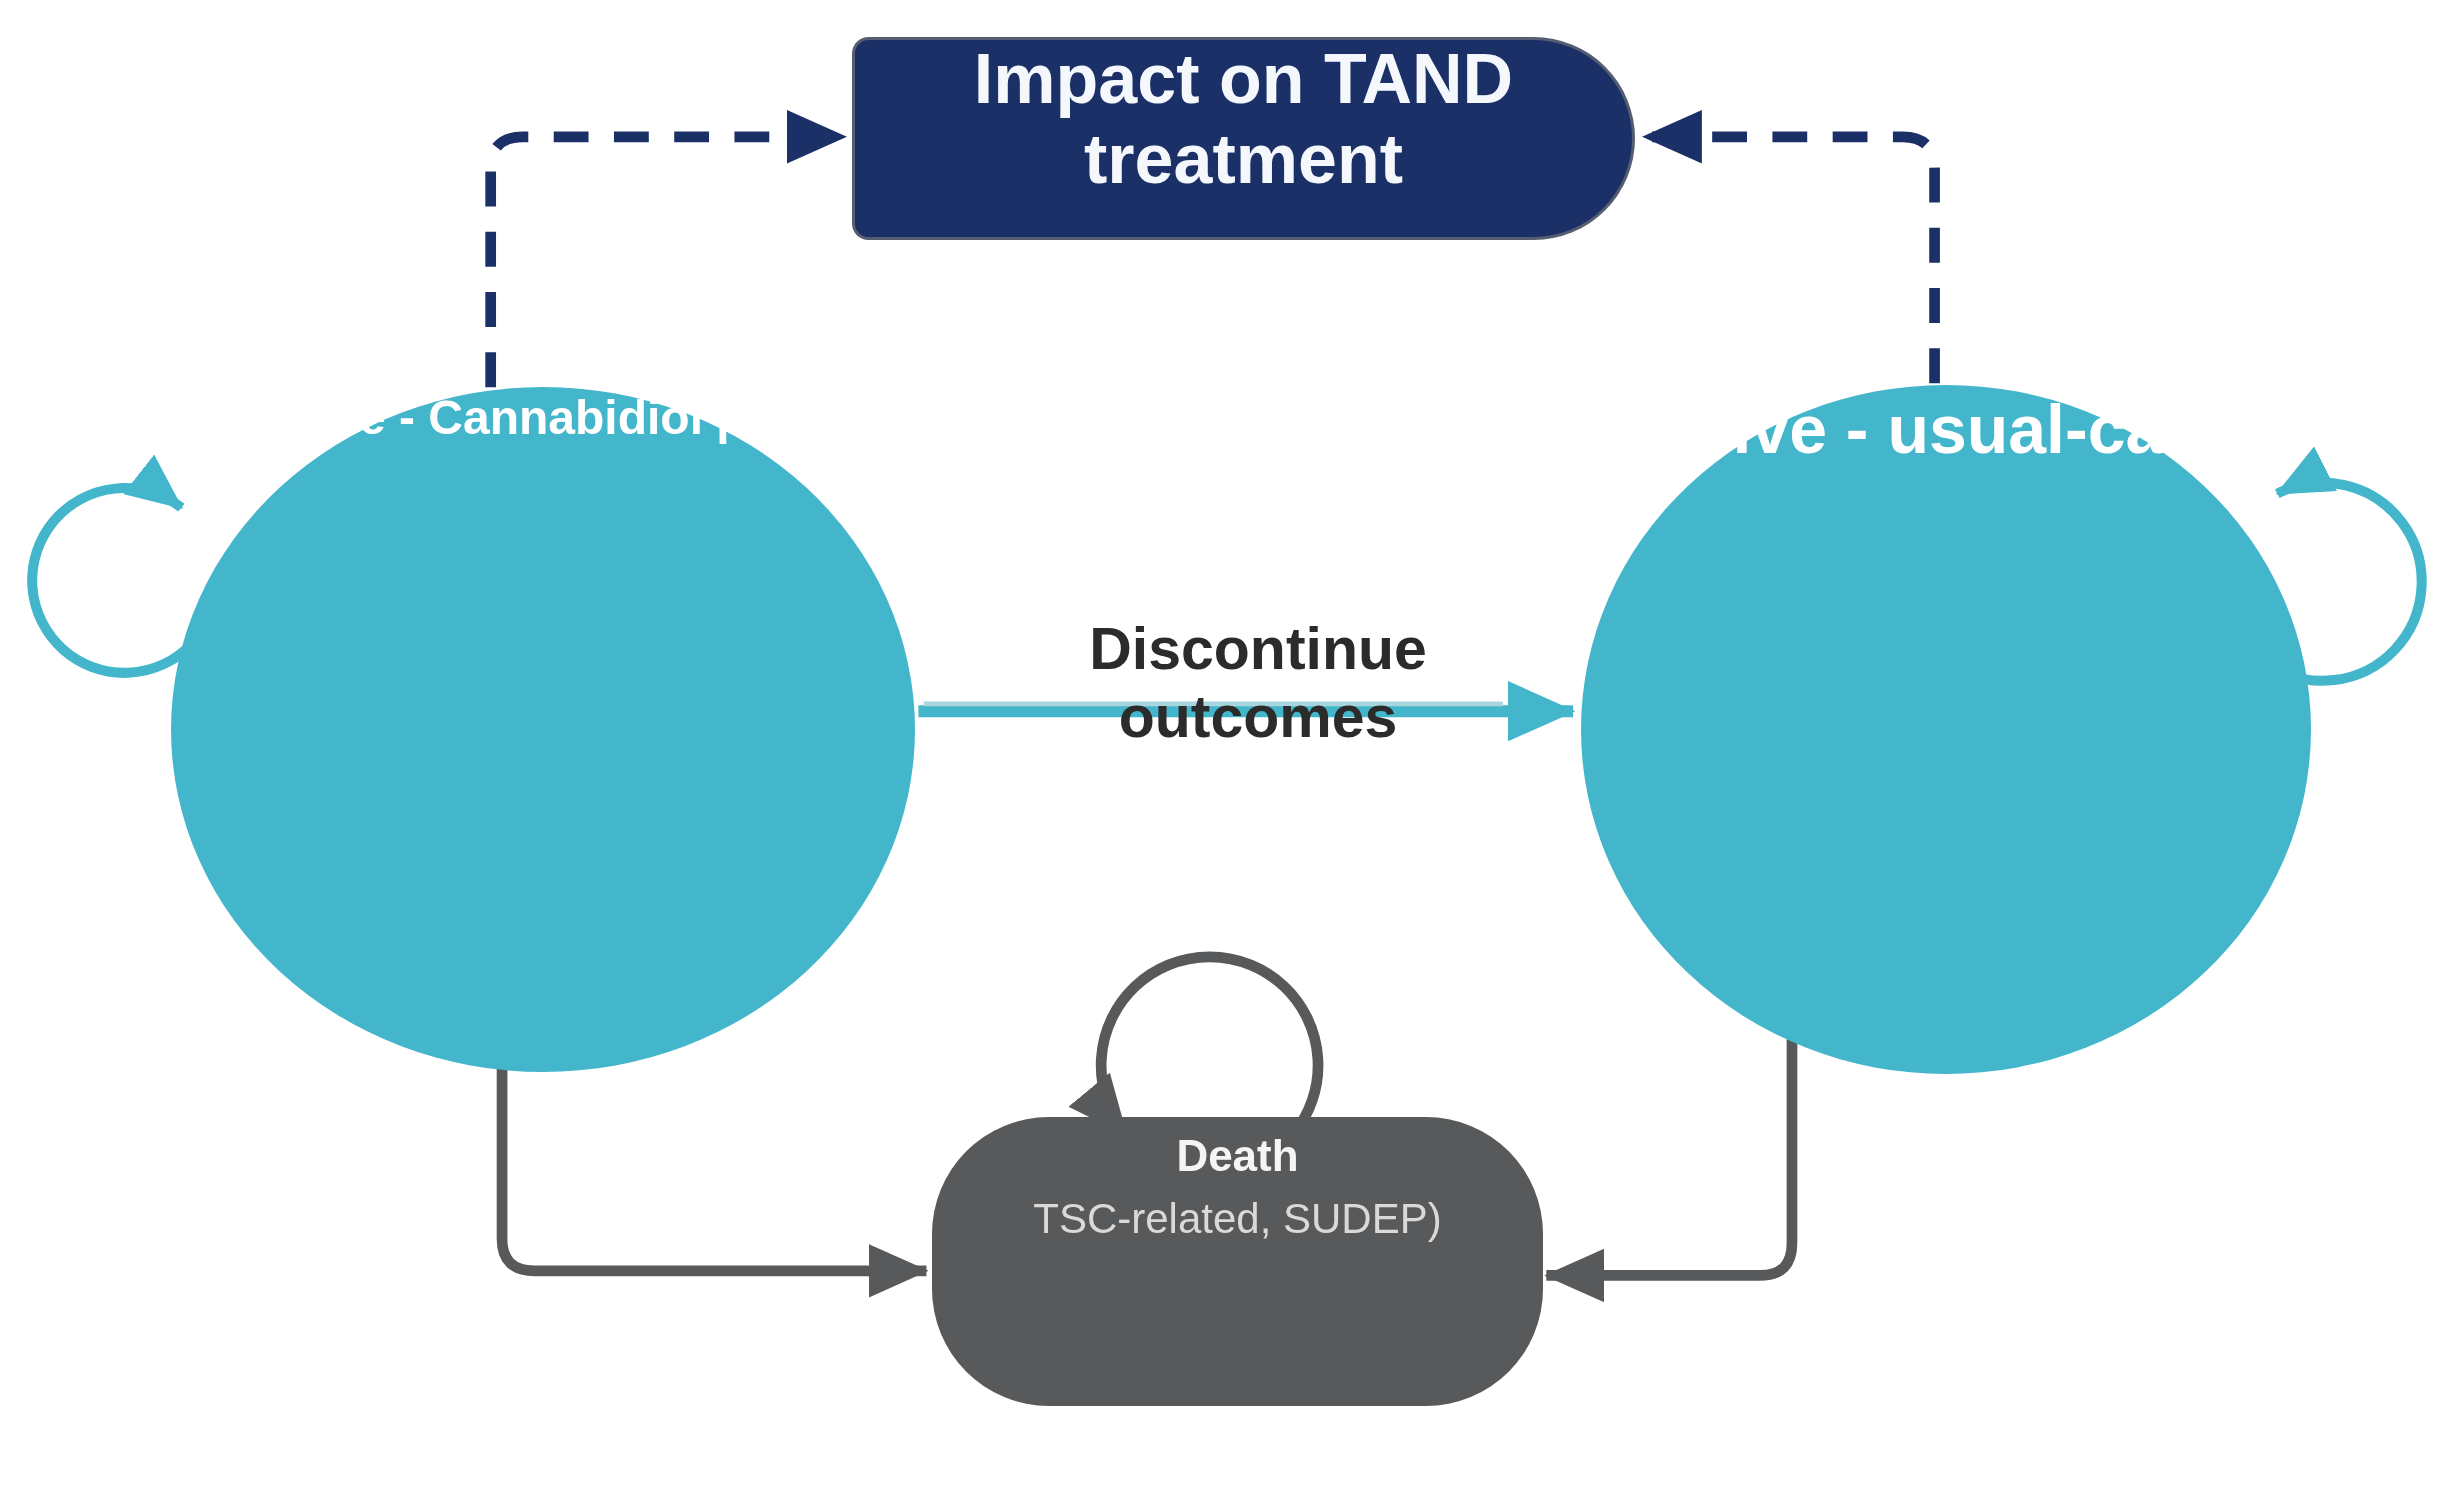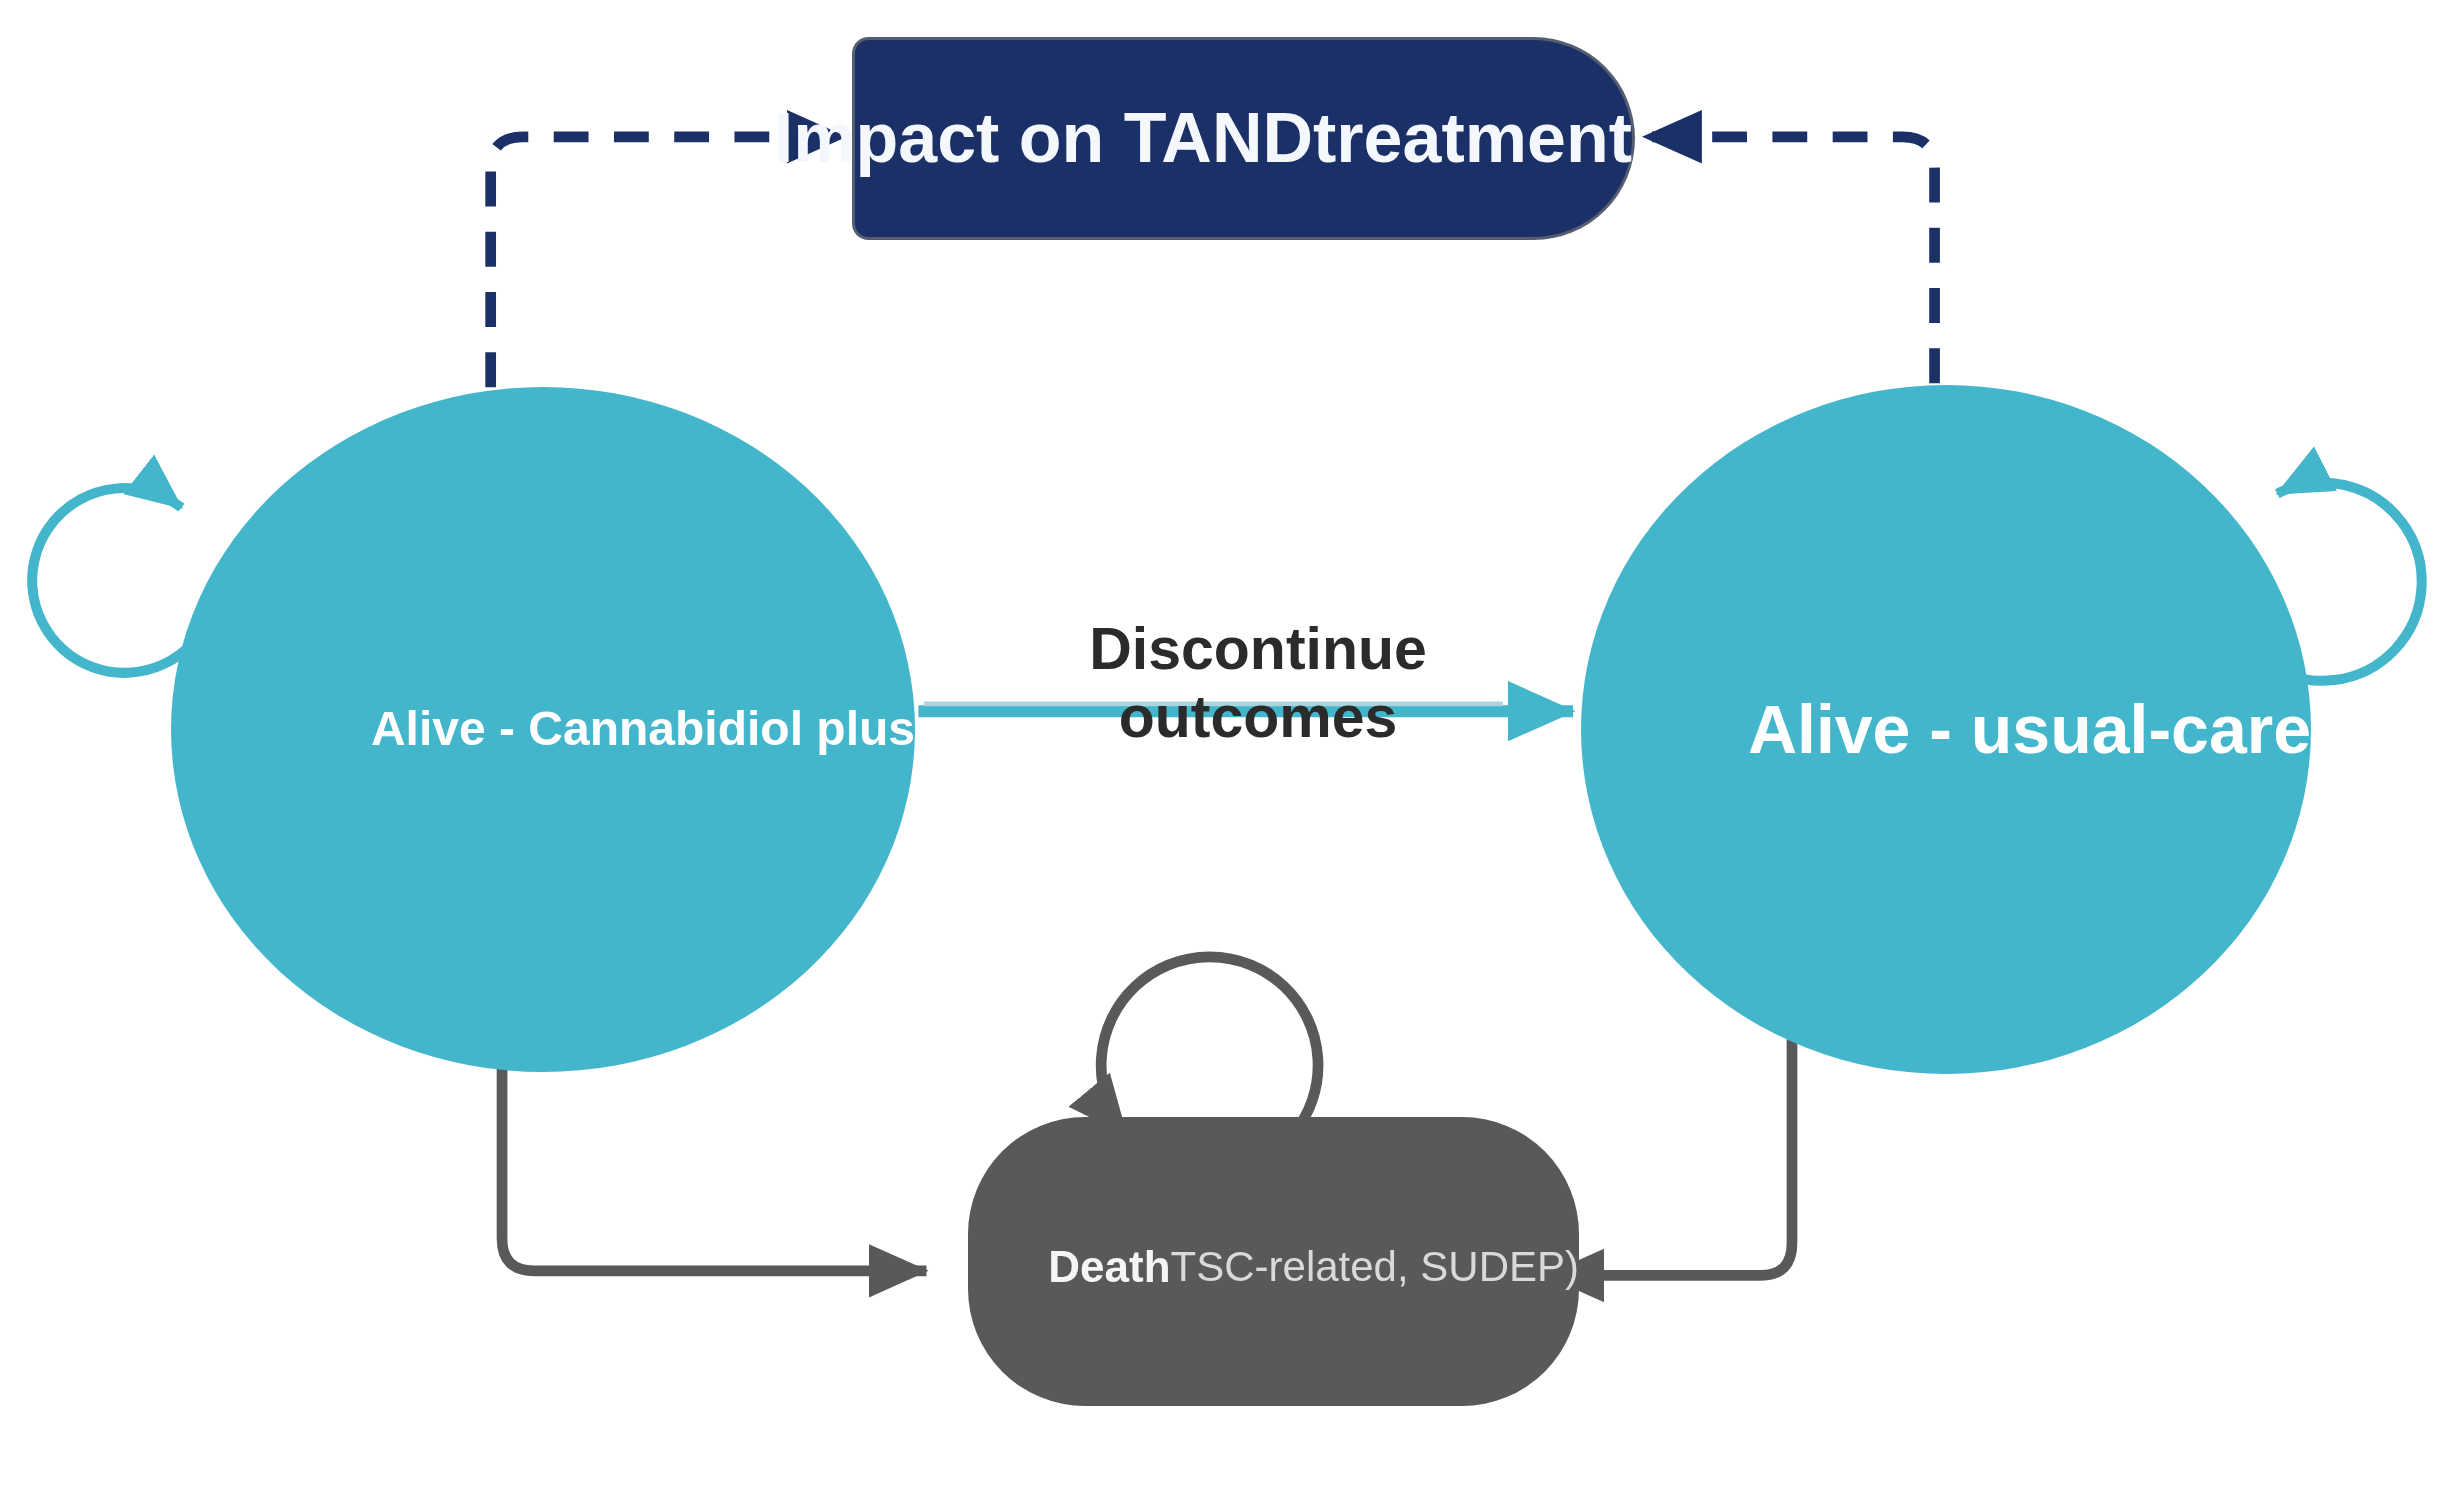--- a/index.html
+++ b/index.html
@@ -29,23 +29,23 @@
   .stroke-teal{stroke:var(--teal,#44b6cb);}
   .stroke-teal-light{stroke:var(--teal-light,#a9d6de);}
   .stroke-gray{stroke:var(--gray,#58595b);}
   .head-navy{fill:var(--navy,#1b3067);}
   .head-teal{fill:var(--teal,#44b6cb);}
   .head-gray{fill:var(--gray,#58595b);}
 
   .node{
     position:absolute;
     display:flex;
-    flex-direction:row;
+    flex-direction:column;
     align-items:center;
-    justify-content:flex-end;
+    justify-content:flex-start;
     text-align:center;
     color:#ffffff;
   }
   .node-tand{
     left:852px;top:37px;
     width:783px;height:203px;
     background:var(--navy,#1b3067);
     border:3.3px solid rgba(94,102,114,0.85);
     border-radius:17.4px 107px 107px 17.4px;
     font-size:70px;
@@ -70,21 +70,20 @@
     font-size:68px;
     font-weight:700;
     line-height:1.3;
   }
   .node-death{
     left:932px;top:1117px;
     width:611px;height:289px;
     background:var(--gray,#58595b);
     border-radius:117px;
     padding-top:9.4px;
-    margin-left:36px;
   }
   .death-title{
     font-size:44px;
     font-weight:700;
     line-height:1.35;
     color:#f5f5f5;
   }
   .death-subtitle{
     font-size:42px;
     font-weight:400;

